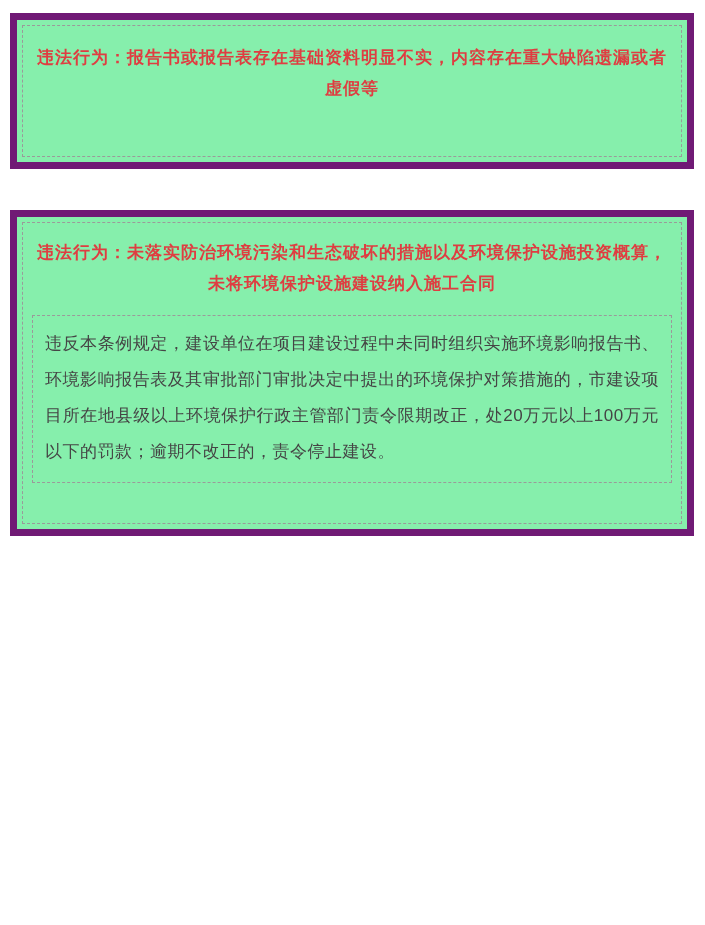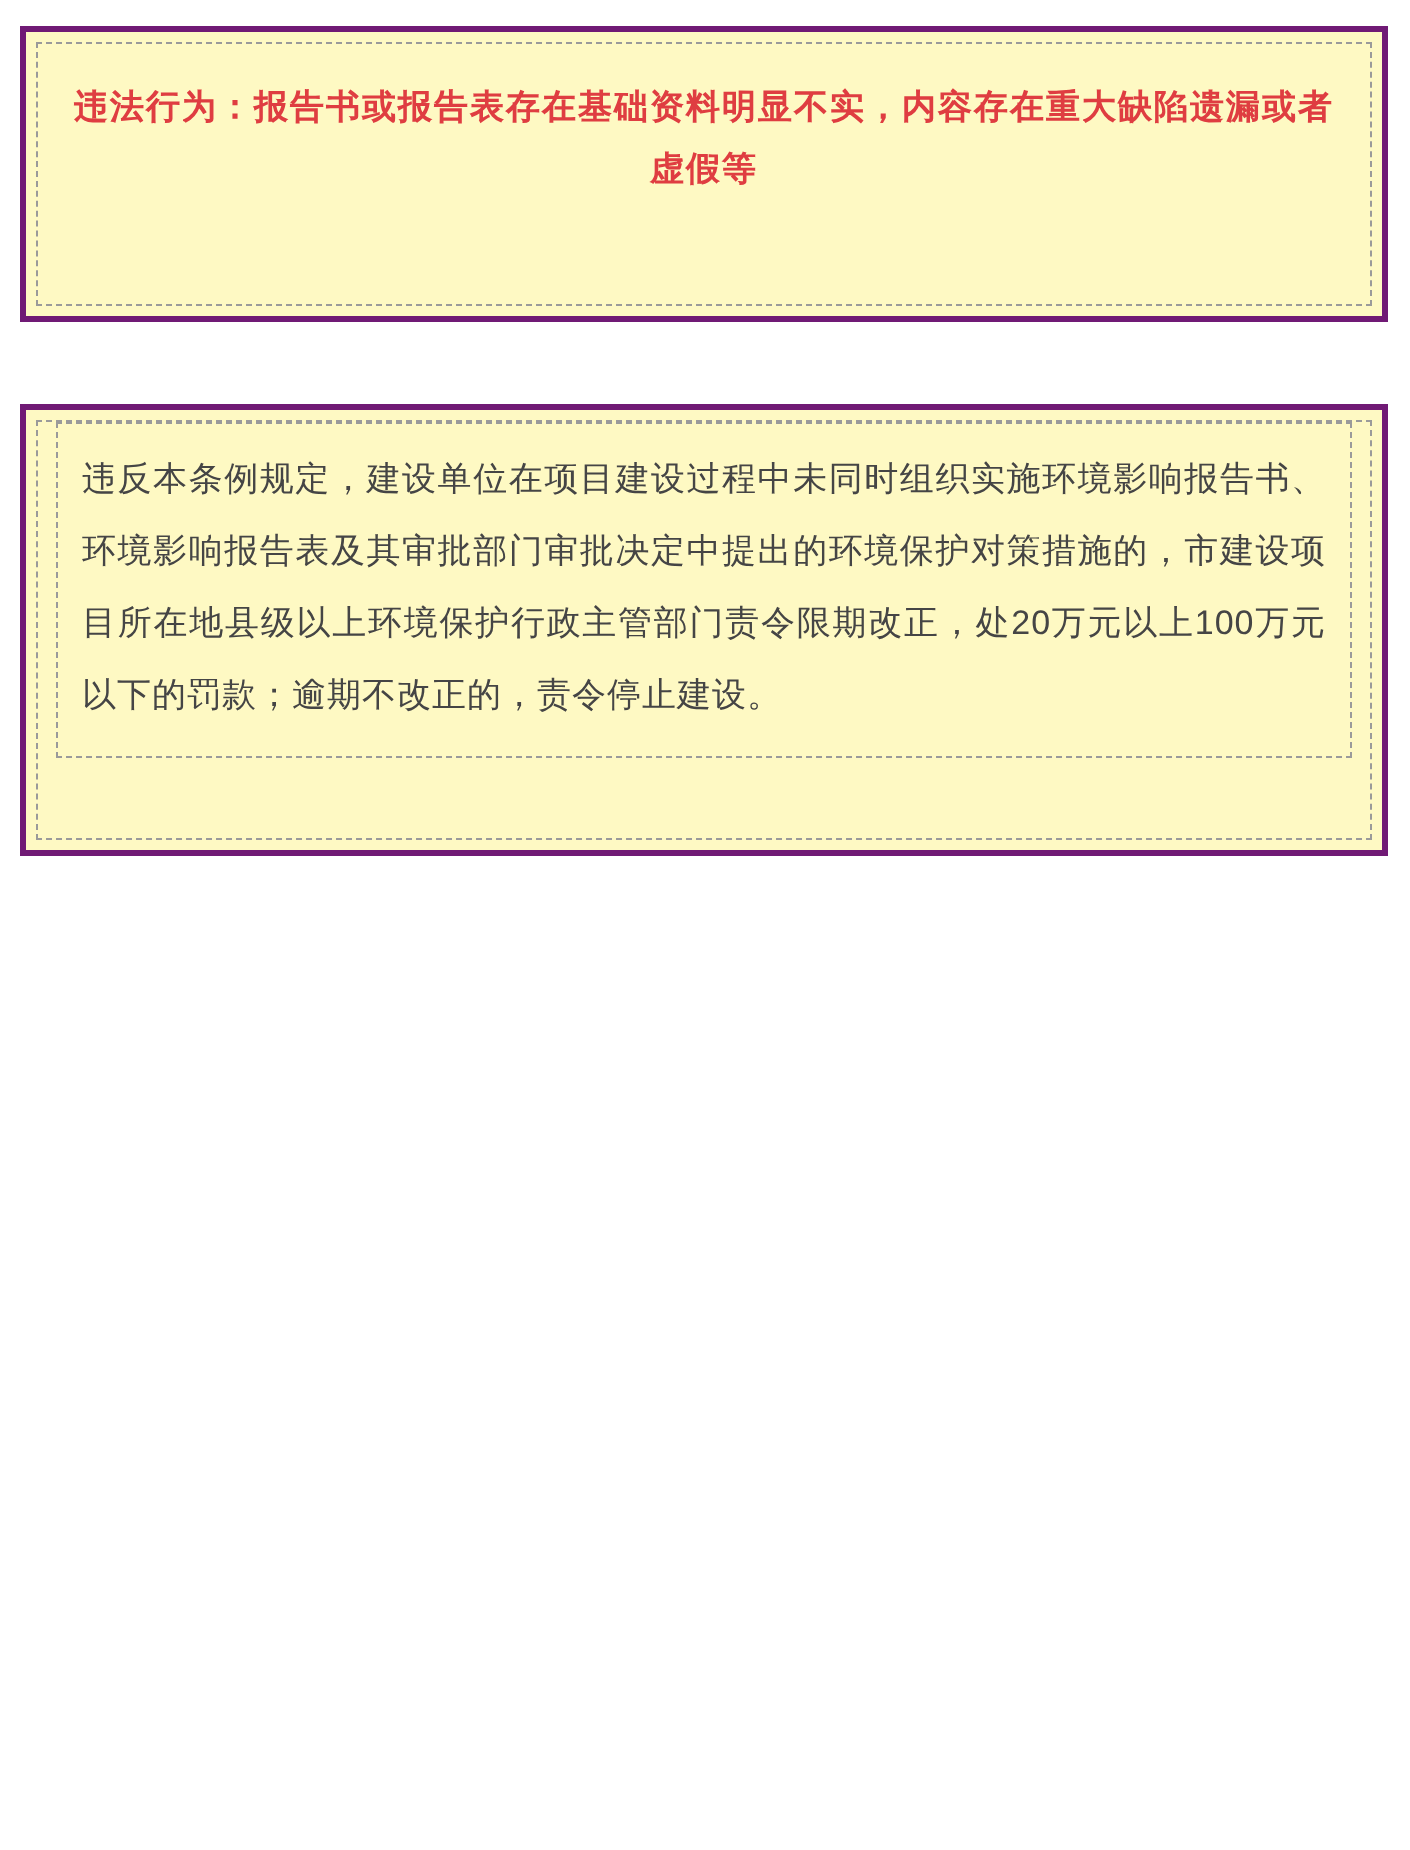--- a/index.html
+++ b/index.html
@@ -14,22 +14,22 @@
     font-family: "Liberation Sans", "DejaVu Sans", sans-serif;
   }
   .page {
     width: 705px;
     height: 925px;
     background: #ffffff;
   }
   .card {
     margin-left: 10px;
     margin-right: 11px;
-    border: 3px solid #701a75;
-    background: #fef9c3;
+    border: 7px solid #701a75;
+    background: #86efac;
   }
   .card-1 { margin-top: 13px; }
   .card-2 { margin-top: 41px; }
   .card-inner {
     margin: 5px;
     border: 1px dashed #9a9a9a;
     padding: 0 0 8px 0;
   }
   .card-title {
     margin: 0;
@@ -67,19 +67,20 @@
 <main class="page">
 
   <section class="card card-1">
     <div class="card-inner">
       <h2 class="card-title">违法行为：报告书或报告表存在基础资料明显不实，内容存在重大缺陷遗漏或者虚假等</h2>
     </div>
   </section>
 
   <section class="card card-2">
     <div class="card-inner">
+      <h2 class="card-title">违法行为：未落实防治环境污染和生态破坏的措施以及环境保护设施投资概算，未将环境保护设施建设纳入施工合同</h2>
       <div class="para-box">
         <p class="para">违反本条例规定，建设单位在项目建设过程中未同时组织实施环境影响报告书、环境影响报告表及其审批部门审批决定中提出的环境保护对策措施的，市建设项目所在地县级以上环境保护行政主管部门责令限期改正，处20万元以上100万元以下的罚款；逾期不改正的，责令停止建设。</p>
       </div>
     </div>
   </section>
 
 </main>
 
 </body></html>

